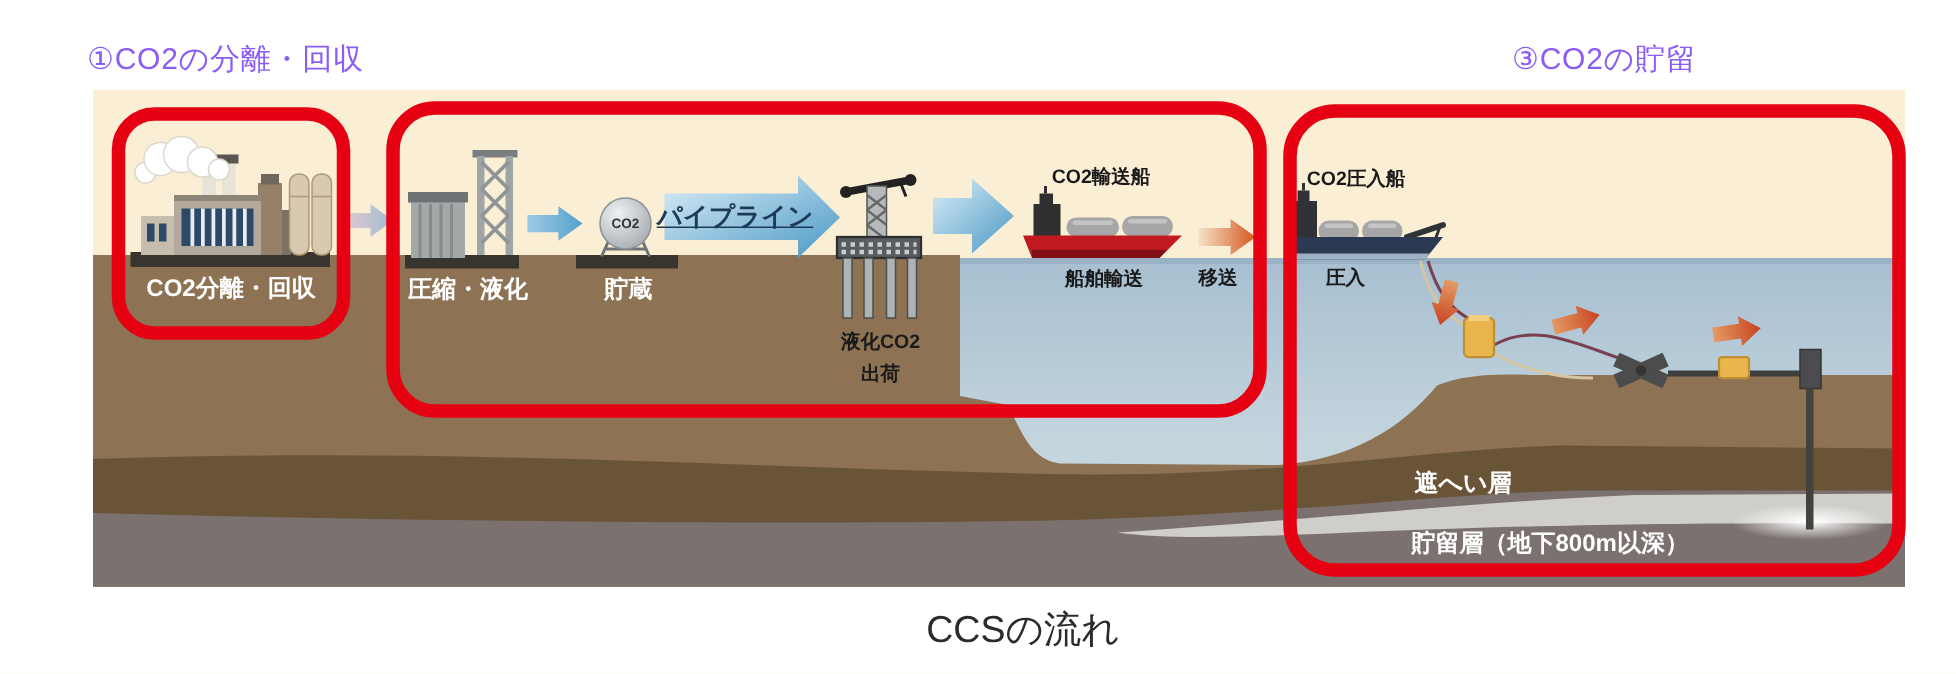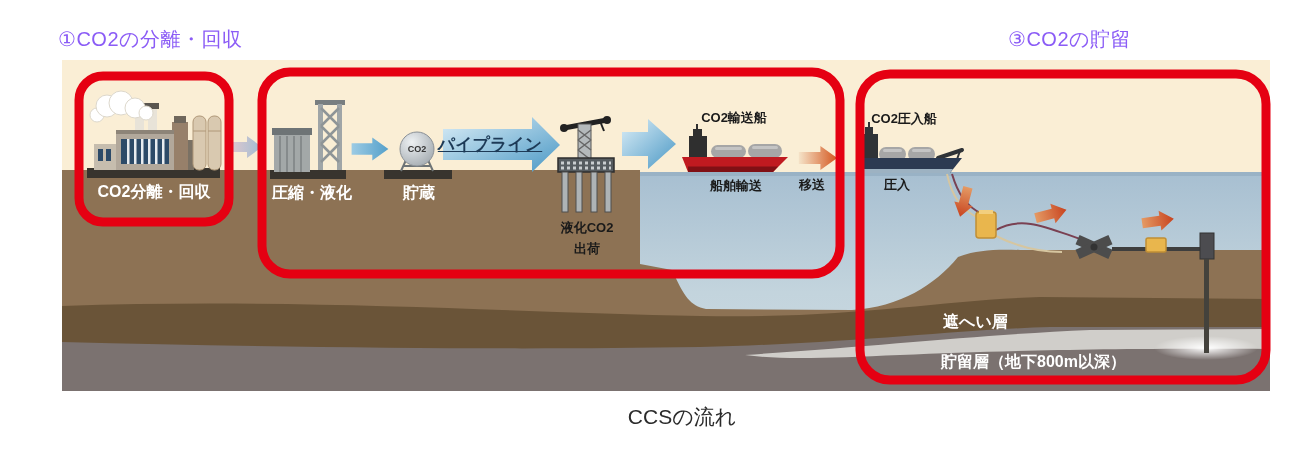--- a/index.html
+++ b/index.html
@@ -6,21 +6,21 @@
   .canvas{position:relative;width:1304px;height:449px;background:#fff;overflow:hidden;
           font-family:"Liberation Sans",sans-serif;}
   .canvas svg{position:absolute;left:0;top:0;}
   .heading{position:absolute;color:#8b5cf6;font-size:20px;font-weight:400;white-space:nowrap;letter-spacing:0.5px;}
   .lbl{position:absolute;font-weight:bold;white-space:nowrap;}
   .lbl.white{color:#ffffff;font-size:16px;}
   .lbl.black{color:#1a1a1a;font-size:13px;}
   .lbl.navy{color:#1d3a57;font-size:17px;text-decoration:underline;}
   .ctr{transform:translateX(-50%);}
   .caption{position:absolute;left:682px;top:403px;transform:translateX(-50%);
-           color:#2b2b2b;font-size:21px;font-weight:500;white-space:nowrap;}
+           color:#2b2b2b;font-size:25px;font-weight:500;white-space:nowrap;}
   svg text{font-family:"Liberation Sans",sans-serif;}
 </style>
 </head>
 <body>
 
 <div class="canvas">
 
   <svg width="1304" height="449" viewBox="0 0 1304 449">
     <defs>
       <linearGradient id="waterG" x1="0" y1="0" x2="0" y2="1">

